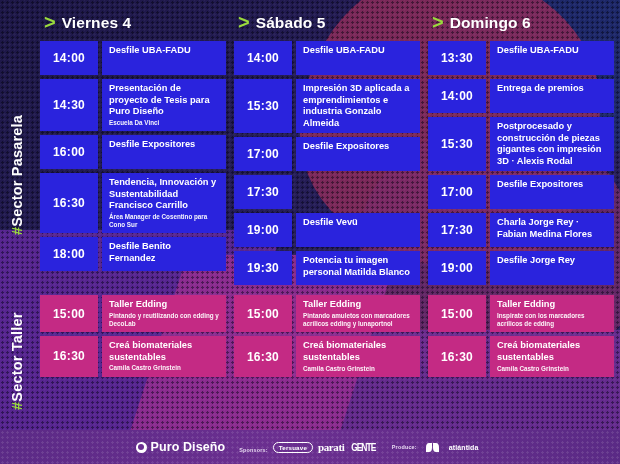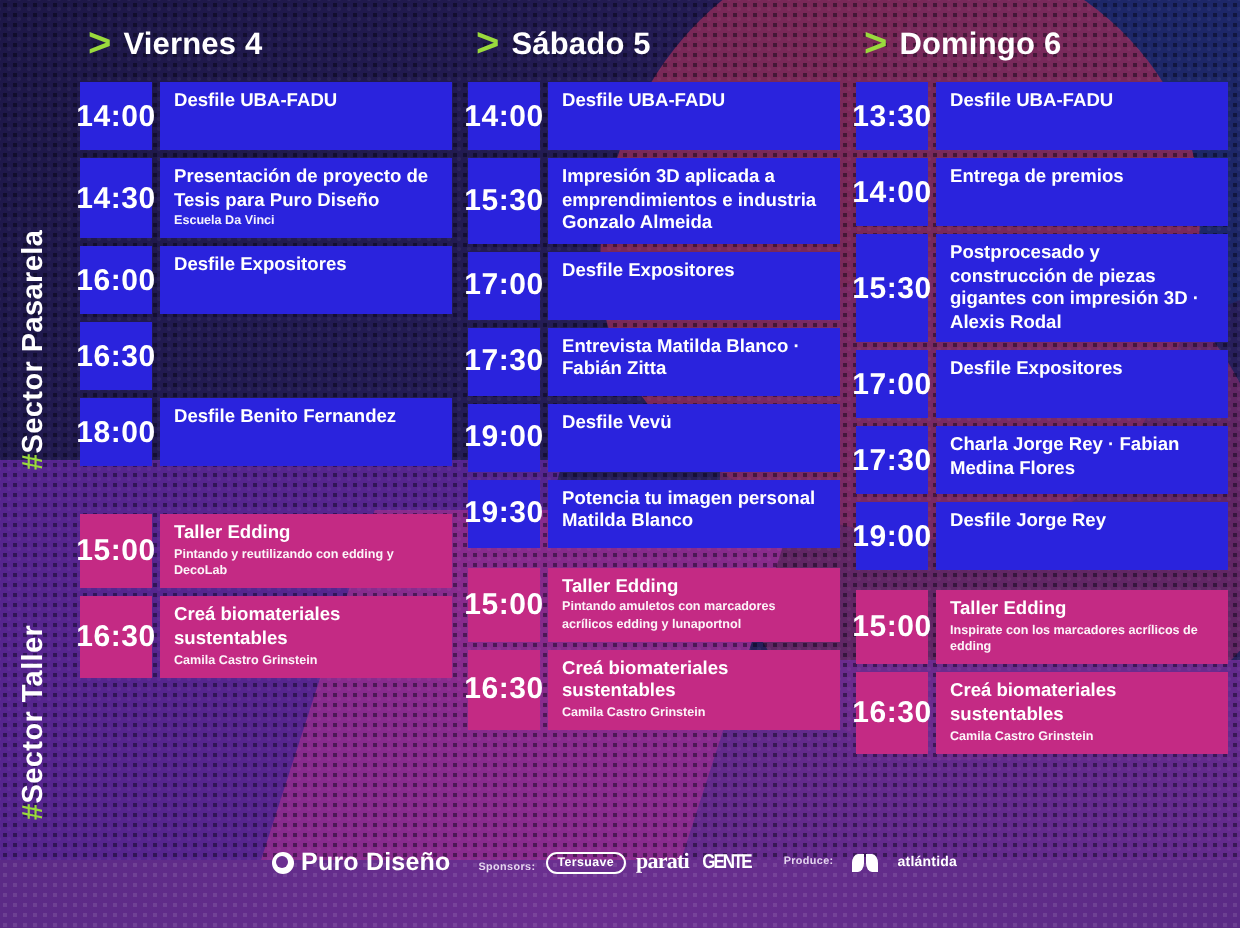--- a/index.html
+++ b/index.html
@@ -167,26 +167,26 @@
   }
 
   .rows { display: flex; flex-direction: column; gap: 4px; }
 
   .row {
     display: flex;
     gap: 4px;
     min-height: 34px;
   }
   .cell-time {
-    width: 36px;
+    width: 58px;
     flex: none;
     display: flex;
     align-items: center;
     justify-content: center;
-    font-size: 15px;
+    font-size: 12px;
     font-weight: bold;
     color: #ffffff;
     letter-spacing: .3px;
   }
   .cell-body {
     flex: 1 1 auto;
     display: flex;
     flex-direction: column;
     justify-content: flex-start;
     padding: 4px 7px;
@@ -212,21 +212,21 @@
   .pasarela .cell-body { background: #2a23dd; }
 
   .taller .cell-time,
   .taller .cell-body { background: #c42a84; }
 
   .taller-block { margin-top: 10px; }
 
   
   .footer-inner {
     position: absolute;
-    left: 0; right: 0; bottom: 16px;
+    left: 0; right: 0; bottom: 0;
     height: 34px;
     display: flex;
     align-items: center;
     justify-content: center;
     gap: 14px;
     padding-right: 6px;
   }
   .brand {
     display: flex; align-items: center; gap: 4px;
     color: #fff; font-weight: bold; font-size: 12.5px;
@@ -323,20 +323,24 @@
               </div>
             </div>
             <div class="row">
               <div class="cell-time">16:00</div>
               <div class="cell-body">
                 <div class="ev-title">Desfile Expositores</div>
               </div>
             </div>
             <div class="row">
               <div class="cell-time">16:30</div>
+              <div class="cell-body">
+                <div class="ev-title">Tendencia, Innovación y Sustentabilidad Francisco Carrillo</div>
+                <div class="ev-sub">Área Manager de Cosentino para Cono Sur</div>
+              </div>
             </div>
             <div class="row">
               <div class="cell-time">18:00</div>
               <div class="cell-body">
                 <div class="ev-title">Desfile Benito Fernandez</div>
               </div>
             </div>
           </div>
           <div class="rows taller taller-block" style="margin-top: 24px;">
             <div class="row">
@@ -374,23 +378,20 @@
               </div>
             </div>
             <div class="row">
               <div class="cell-time">17:00</div>
               <div class="cell-body">
                 <div class="ev-title">Desfile Expositores</div>
               </div>
             </div>
             <div class="row">
               <div class="cell-time">17:30</div>
-              <div class="cell-body">
-                <div class="ev-title">Entrevista Matilda Blanco · Fabián Zitta</div>
-              </div>
             </div>
             <div class="row">
               <div class="cell-time">19:00</div>
               <div class="cell-body">
                 <div class="ev-title">Desfile Vevü</div>
               </div>
             </div>
             <div class="row">
               <div class="cell-time">19:30</div>
               <div class="cell-body">

